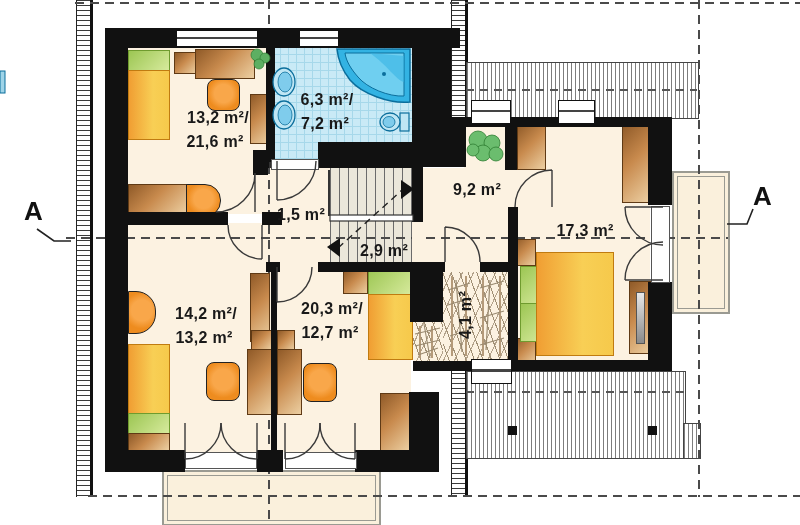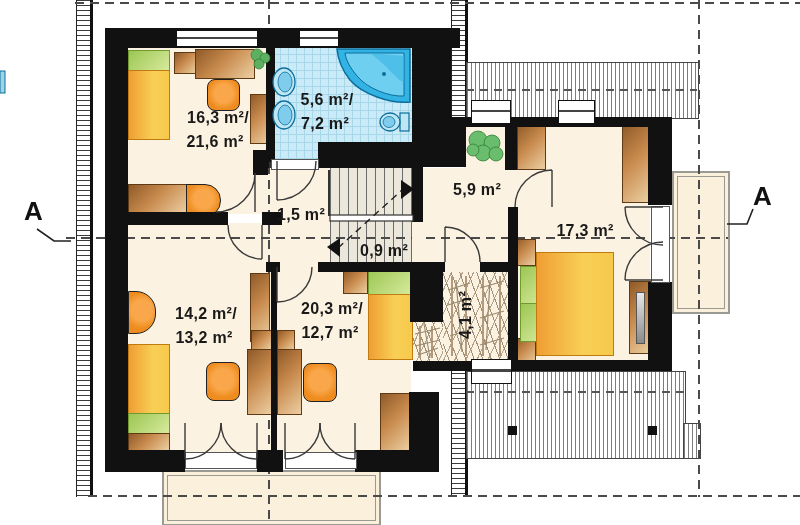--- a/index.html
+++ b/index.html
@@ -229,27 +229,27 @@
       <path d="M456,280 L462,352 M490,280 L486,350"></path>
     </g>
     <g stroke="#9a8a70" stroke-width="1.1" fill="none">
       <path d="M420,326 V358 M432,326 V358" stroke="#b49a7a" stroke-width="2"></path>
       <path d="M415,334 L440,328 M415,346 L440,340 M418,355 L438,348 M424,324 L430,358"></path>
     </g>
 
     <line x1="270" y1="162" x2="270" y2="168" stroke="#555" stroke-width="1"></line>
   </svg>
 
-  <div class="a lbl" style="left:218px;top:109px;">16,3 m²/</div>
+  <div class="a lbl" style="left:218px;top:109px;">13,2 m²/</div>
   <div class="a lbl" style="left:215px;top:133px;">21,6 m²</div>
-  <div class="a lbl" style="left:327px;top:91px;">5,6 m²/</div>
+  <div class="a lbl" style="left:327px;top:91px;">6,3 m²/</div>
   <div class="a lbl" style="left:325px;top:115px;">7,2 m²</div>
   <div class="a lbl" style="left:301px;top:206px;">1,5 m²</div>
-  <div class="a lbl" style="left:384px;top:242px;">0,9 m²</div>
-  <div class="a lbl" style="left:477px;top:181px;">5,9 m²</div>
+  <div class="a lbl" style="left:384px;top:242px;">2,9 m²</div>
+  <div class="a lbl" style="left:477px;top:181px;">9,2 m²</div>
   <div class="a lbl vlbl" style="left:466px;top:315px;">4,1 m²</div>
   <div class="a lbl" style="left:206px;top:305px;">14,2 m²/</div>
   <div class="a lbl" style="left:204px;top:329px;">13,2 m²</div>
   <div class="a lbl" style="left:332px;top:300px;">20,3 m²/</div>
   <div class="a lbl" style="left:330px;top:324px;">12,7 m²</div>
   <div class="a lbl" style="left:585px;top:222px;">17,3 m²</div>
 
   <div class="a marker" style="left:24px;top:196px;">A</div>
   <div class="a marker" style="left:753px;top:181px;">A</div>
 

